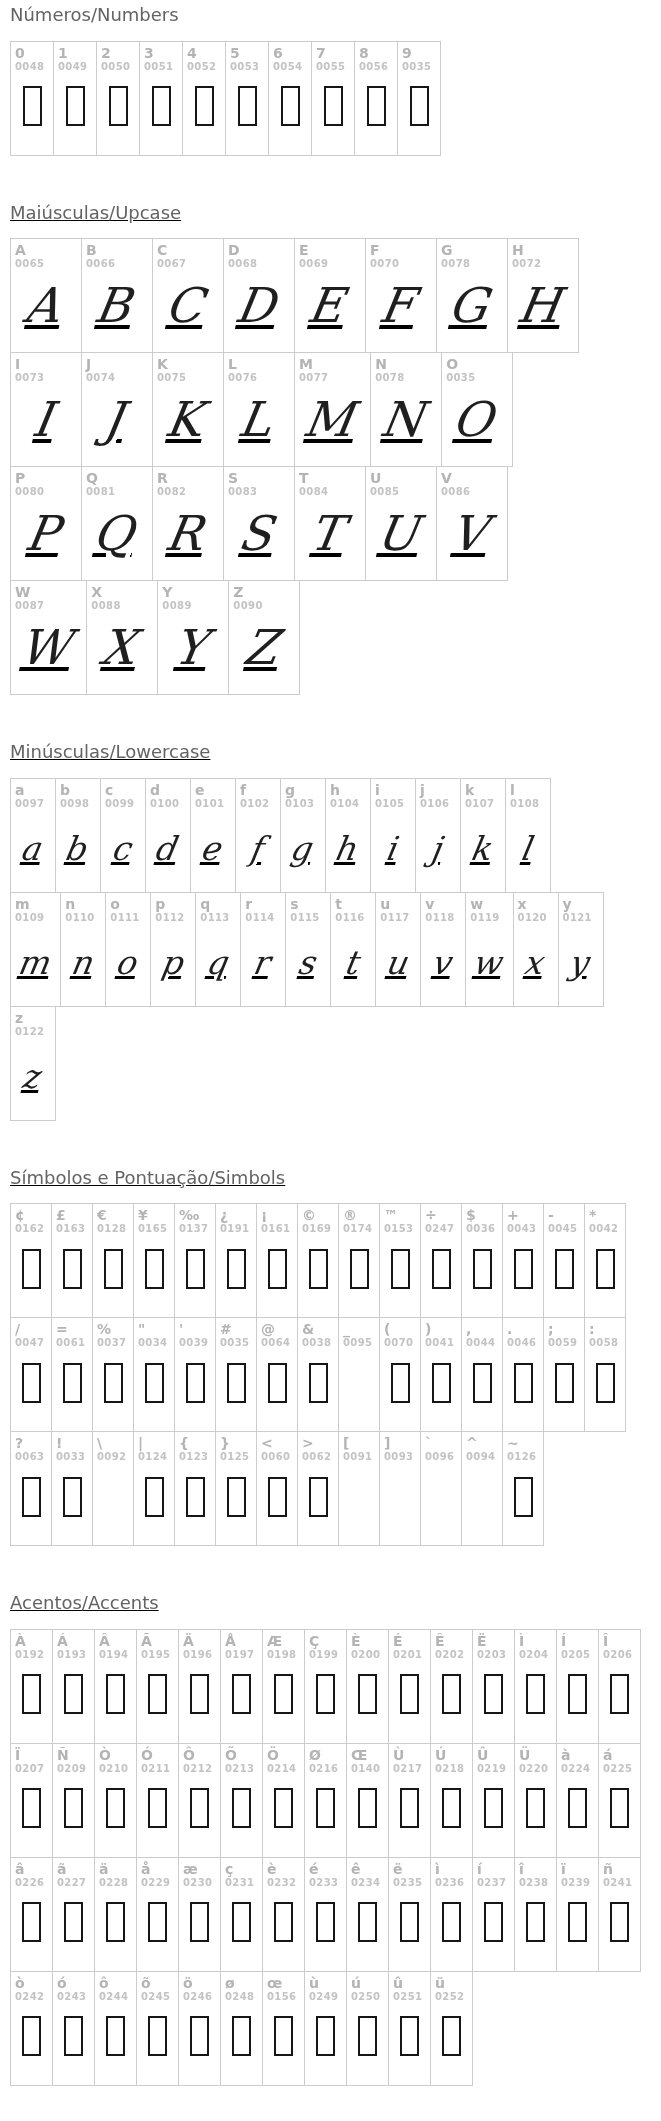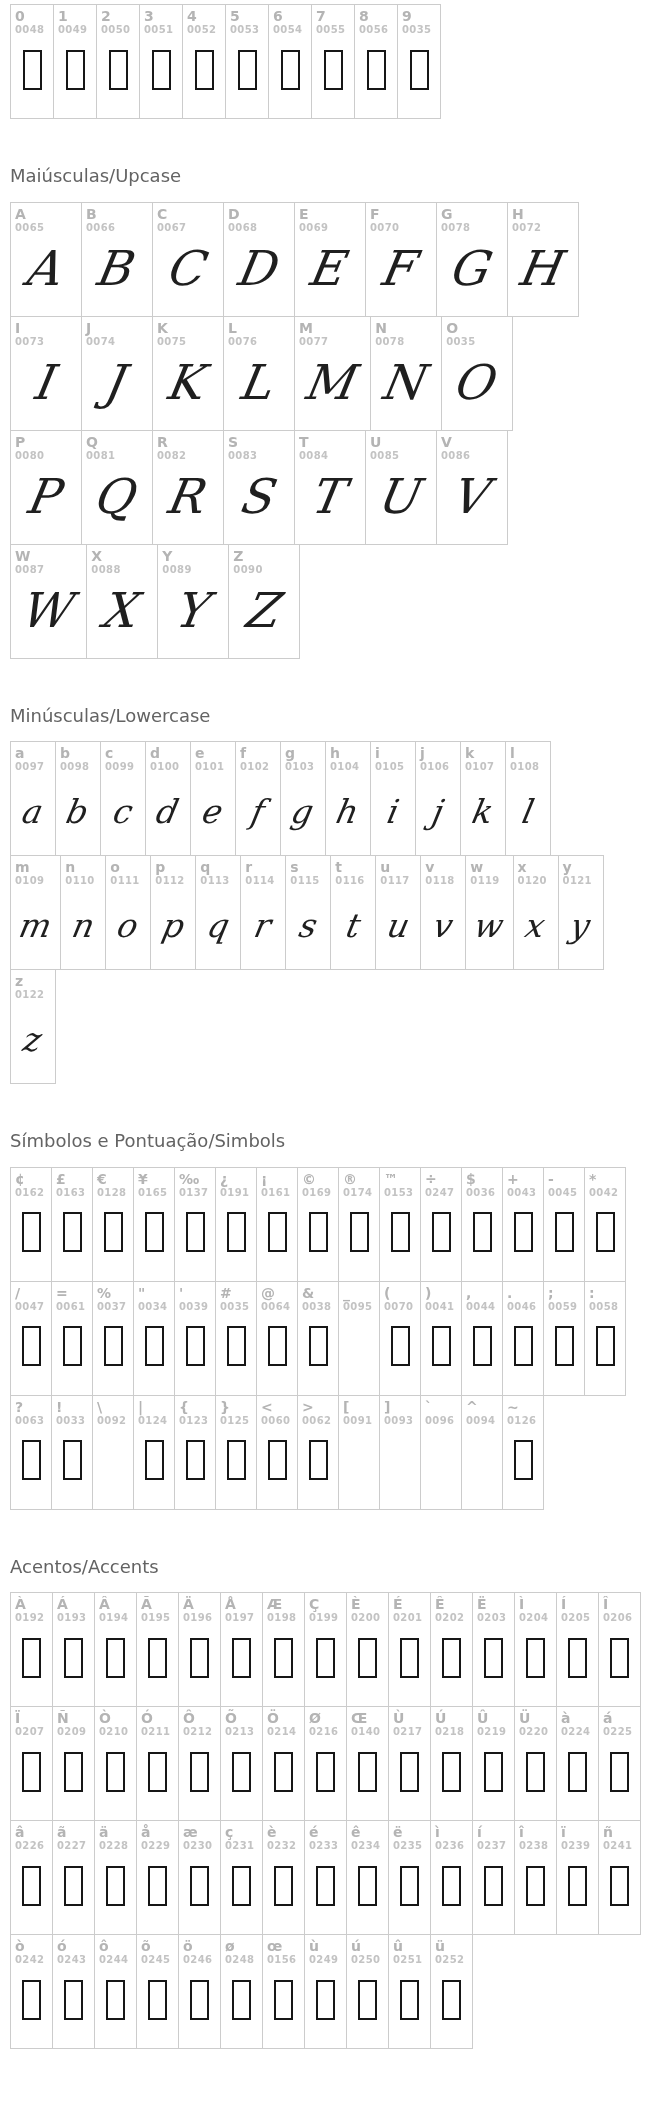--- a/index.html
+++ b/index.html
@@ -1,20 +1,20 @@
 <!DOCTYPE html>
 <html><head>
 <meta charset="utf-8">
 <style>
   html, body { margin:0; padding:0; background:#ffffff; }
   body { width:661px; font-family:"Liberation Sans", sans-serif; }
   .page { padding:4px 10px 14px 10px; }
 
   .section { margin:0; }
-  .section + .section { margin-top:46px; }
+  .section + .section { margin-top:46px;text-decoration:underline; }
 
   .section-title {
     font-family:"DejaVu Sans", sans-serif;
     font-size:18px;
     font-weight:400;
     color:#636363;
     margin:0 0 15px 0;
     line-height:1.2;
   }
 
@@ -82,20 +82,21 @@
   .sec-lowercase .g-cell { min-width:46px; padding:0 9px; }
   .sec-lowercase .script-glyph { font-size:33px; margin-top:26px; }
   .sec-symbols .g-cell { width:42px; }
   .sec-accents .g-cell { width:43px; }
 </style>
 </head>
 <body>
 
 <div class="page">
     <div class="section sec-numbers">
+      <h2 class="section-title">Números/Numbers</h2>
       <div class="glyph-table">
         <div class="g-row">
           <div class="g-cell">
             <div class="labels">
               <span class="char-label">0</span>
               <span class="code-label">0048</span>
             </div>
             <span class="notdef-box"></span>
           </div>
           <div class="g-cell">

